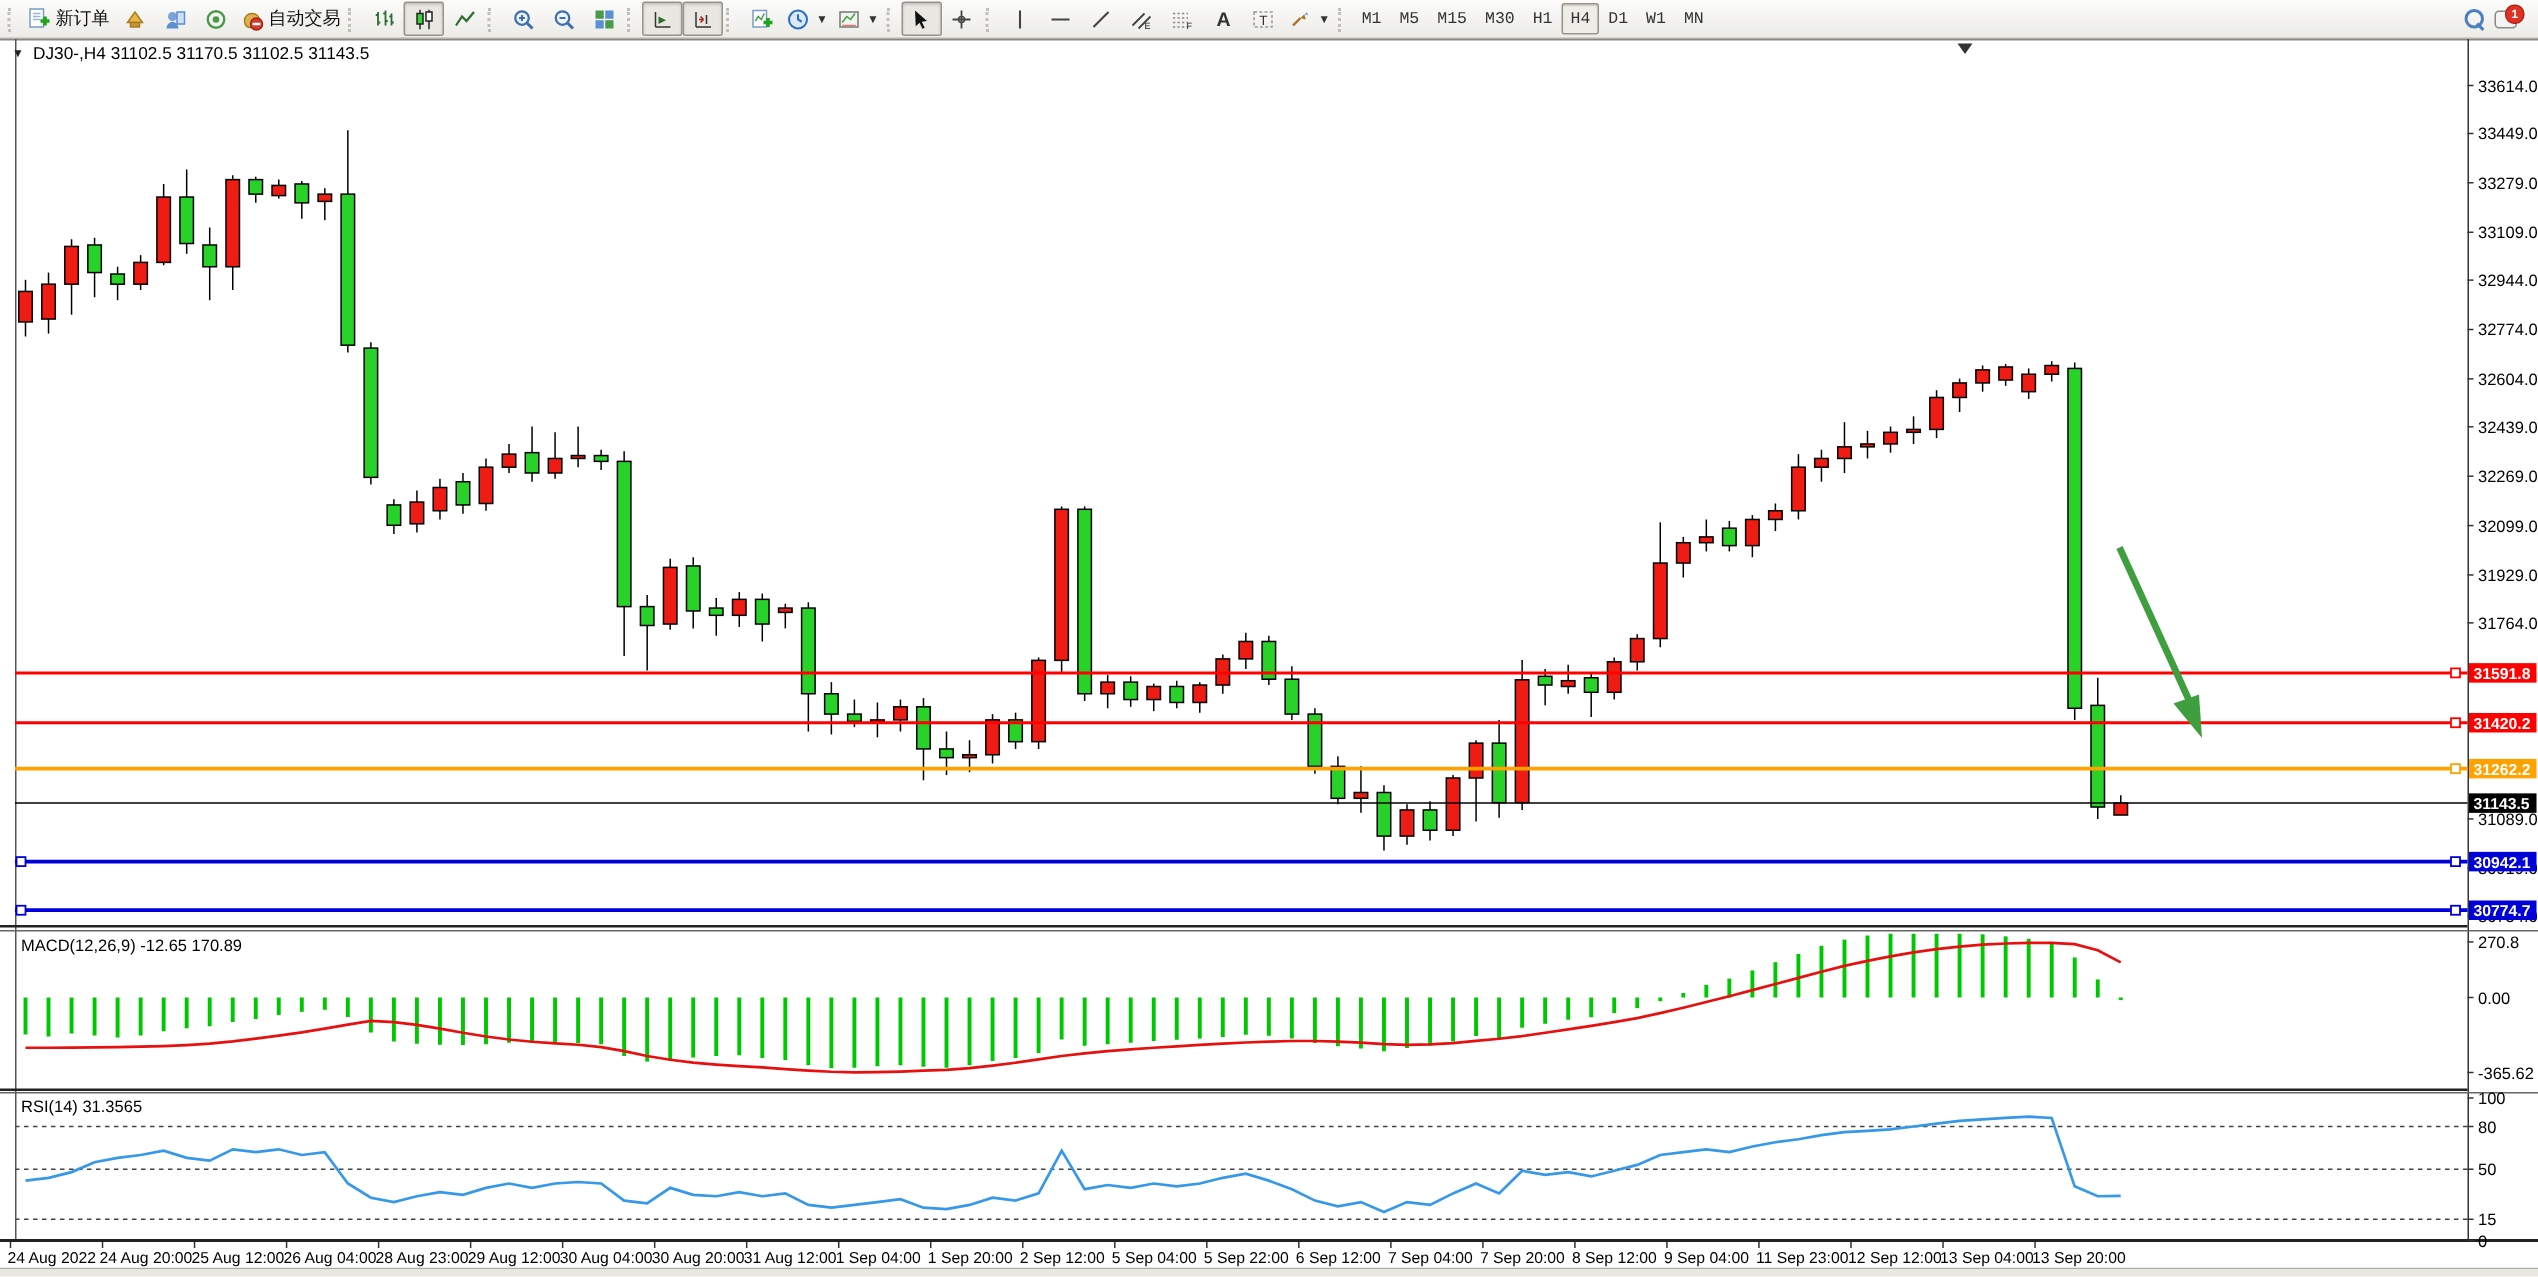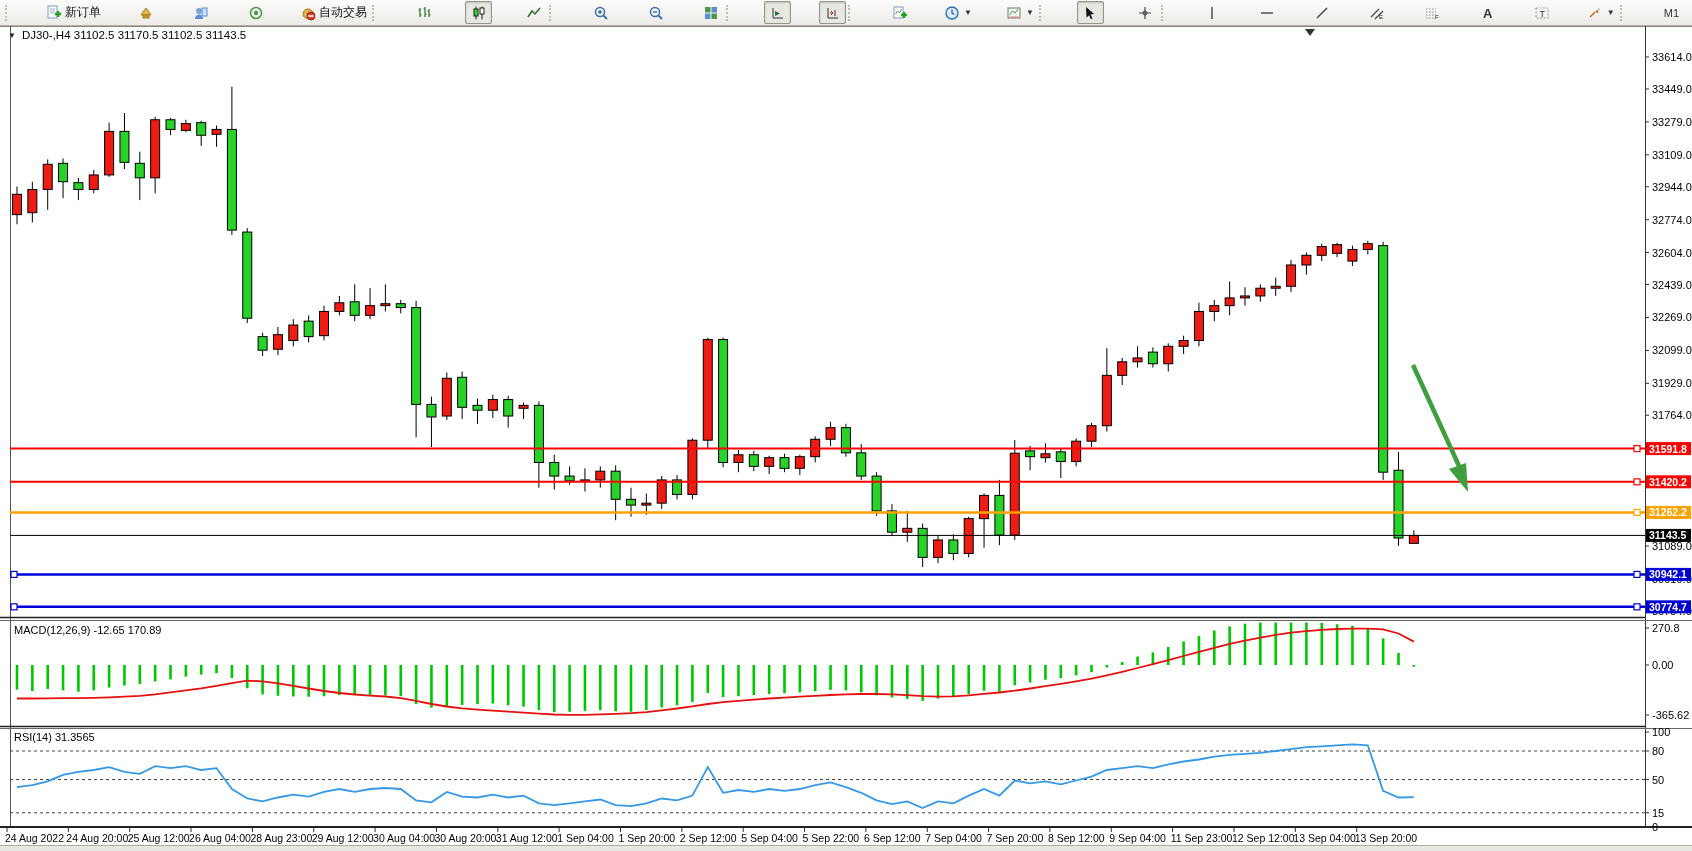--- a/index.html
+++ b/index.html
@@ -1,27 +1,27 @@
 <!DOCTYPE html>
 <html><head>
 <meta charset="utf-8">
 <style>
   html,body{margin:0;padding:0;background:#fff;width:1692px;height:851px;overflow:hidden;
     font-family:"Liberation Sans",sans-serif;}
   .toolbar{height:26px;background:linear-gradient(#fcfcfb,#ecebe7);border-bottom:1px solid #b3b0aa;
     display:flex;align-items:center;padding:0 3px;box-sizing:border-box;}
-  .tgroup{display:flex;align-items:center;height:18px;gap:28px;}
+  .tgroup{display:flex;align-items:center;height:18px;}
   .grip{width:4px;height:16px;border-left:2px dotted #c2bfb8;margin:0 4px 0 2px;}
   .tbtn{height:21px;min-width:21px;padding:0 2px;display:flex;align-items:center;justify-content:center;
     gap:3px;border:1px solid transparent;border-radius:2px;font-size:12px;color:#222;cursor:default;}
   .tbtn.active{background:#e9e7e1;border:1px solid #98948a;box-shadow:inset 0 1px 2px rgba(0,0,0,.18);}
   .tbtn .lbl{font-size:12px;color:#111;white-space:nowrap;}
   .caret{font-size:8px;color:#333;margin-left:1px;}
   .tfbtn{font-size:11px;color:#333;padding:0 5px;height:19px;border:1px solid transparent;border-radius:2px;
-    display:flex;align-items:center;}
+    display:flex;align-items:center;font-family:Liberation Mono, monospace;}
   .tfbtn.active{background:#efede8;border:1px solid #97938a;box-shadow:inset 0 1px 1px rgba(0,0,0,.15);}
   .right-tools{margin-left:auto;display:flex;align-items:center;gap:6px;padding-right:8px;}
   .srch{position:relative;width:14px;height:14px;}
   .srch .ring{position:absolute;left:0;top:0;width:9px;height:9px;border:2px solid #4a7fc0;border-radius:50%;}
   .srch .tail{position:absolute;left:9px;top:9px;width:6px;height:2px;background:#4a7fc0;transform:rotate(45deg);transform-origin:0 0;}
   .chatic{position:relative;width:18px;height:15px;}
   .chatic .bub{position:absolute;left:0;top:2px;width:13px;height:10px;border:1.5px solid #8a8a8a;border-radius:3px;background:#f4f4f4;}
   .chatic .badge{position:absolute;right:-2px;top:-2px;min-width:11px;height:11px;border-radius:6px;background:#e03224;
     color:#fff;font-size:8px;font-weight:bold;display:flex;align-items:center;justify-content:center;border:1px solid #b32015;}
   #chart-wrap{position:relative;width:1692px;height:819px;background:#fff;}

